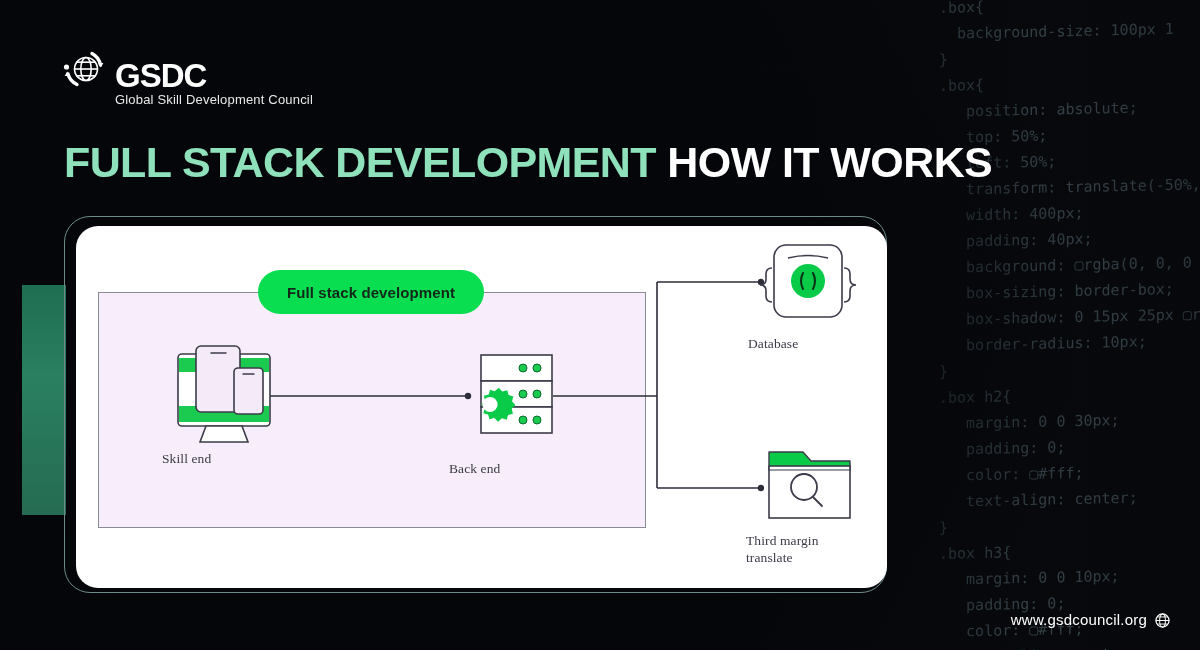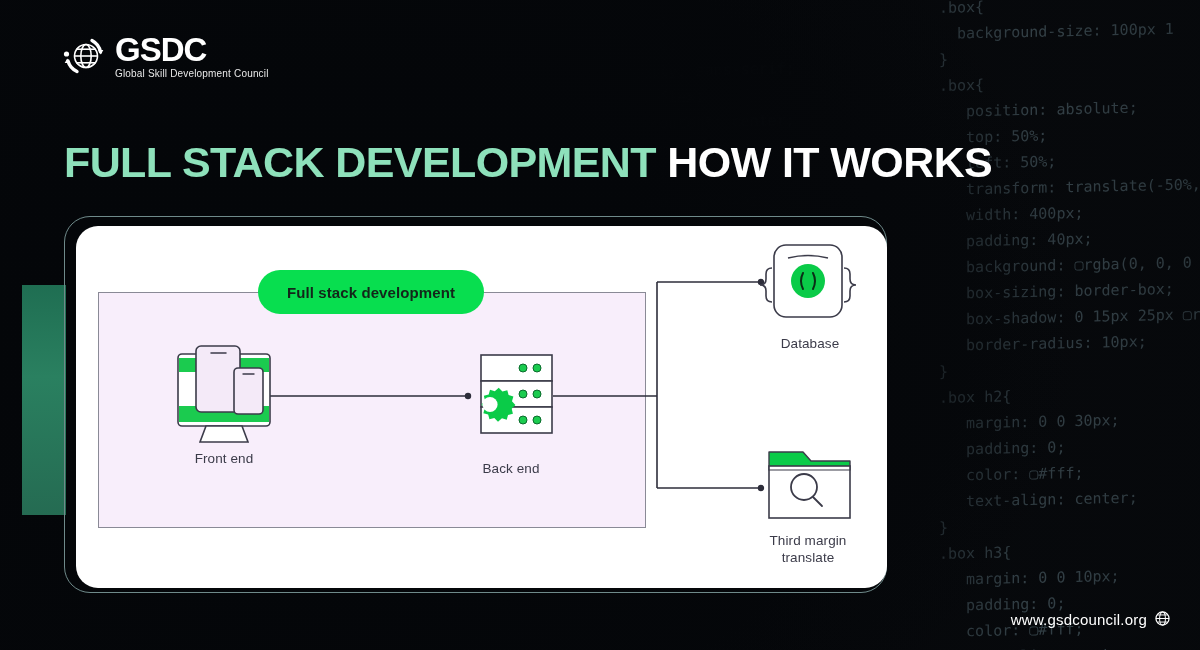--- a/index.html
+++ b/index.html
@@ -52,24 +52,24 @@
 
   
   .logo {
     position:absolute; left:62px; top:33px;
     display:flex; align-items:center; gap:9px;
   }
   .logo-mark { width:44px; height:44px; flex:0 0 44px; }
   .logo-text { display:flex; flex-direction:column; }
   .logo-word {
     color:#fff; font-weight:bold; font-size:33px;
-    letter-spacing:-1px; line-height:34px;
+    letter-spacing:-1px; line-height:34px;margin-top:26px;
   }
   .logo-sub {
-    color:#e8e8e8; font-size:10px; letter-spacing:.18px;
+    color:#e8e8e8; font-size:13px; letter-spacing:.18px;
     line-height:11px; margin-top:1px;
   }
 
   
   .headline {
     position:absolute; left:64px; top:138px;
     font-size:43px; font-weight:bold;
     letter-spacing:-0.6px; white-space:nowrap;
     font-family:"Liberation Sans", sans-serif;
   }
@@ -124,33 +124,34 @@
     position:absolute; left:0; top:0;
     width:1200px; height:650px;
     pointer-events:none;
     z-index:5;
   }
 
   
   .node-label {
     position:absolute;
     color:#3b3b49; font-size:13.5px;
-    text-align:center; line-height:17px;
+    line-height:17px;
     letter-spacing:.1px;
     z-index:6;
+    font-family:Liberation Serif, serif;
   }
   .lbl-frontend { left:162px; top:450px; width:124px; }
   .lbl-backend  { left:449px; top:450px; width:124px;margin-top:10px; }
   .lbl-database { left:748px; top:335px; width:124px; }
   .lbl-third    { left:746px; top:532px; width:124px; }
 
   
   .footer {
     position:absolute; right:30px; bottom:22px;
-    display:flex; align-items:flex-start; gap:8px;
+    display:flex; align-items:flex-end; gap:8px;
     z-index:7;
   }
   .footer-url { color:#ffffff; font-size:15px; letter-spacing:.2px; }
   .footer-globe { width:15px; height:15px; }
 </style>
 </head>
 <body>
 
 <div class="bg-code">
   <div class="code-col code-far">input {
@@ -305,21 +306,21 @@
 
   <g>
     <path d="M769 452 h34 l8 9 h39 v9 h-81 z" fill="#0ACB48" stroke="#3b3b49" stroke-width="1.4" stroke-linejoin="round"></path>
     <rect x="769" y="466" width="81" height="52" fill="#ffffff" stroke="#3b3b49" stroke-width="1.6"></rect>
     <line x1="769" y1="470" x2="850" y2="470" stroke="#3b3b49" stroke-width="1.2"></line>
     <circle cx="804" cy="487" r="13" fill="none" stroke="#3b3b49" stroke-width="1.8"></circle>
     <line x1="813" y1="497" x2="822" y2="506" stroke="#3b3b49" stroke-width="1.8" stroke-linecap="round"></line>
   </g>
 </svg>
 
-<div class="node-label lbl-frontend">Front end</div>
+<div class="node-label lbl-frontend">Skill end</div>
 <div class="node-label lbl-backend">Back end</div>
 <div class="node-label lbl-database">Database</div>
 <div class="node-label lbl-third">
   <span>Third margin</span><br>
   <span>translate</span>
 </div>
 
 <div class="footer">
   <span class="footer-url">www.gsdcouncil.org</span>
   <span class="footer-globe">

